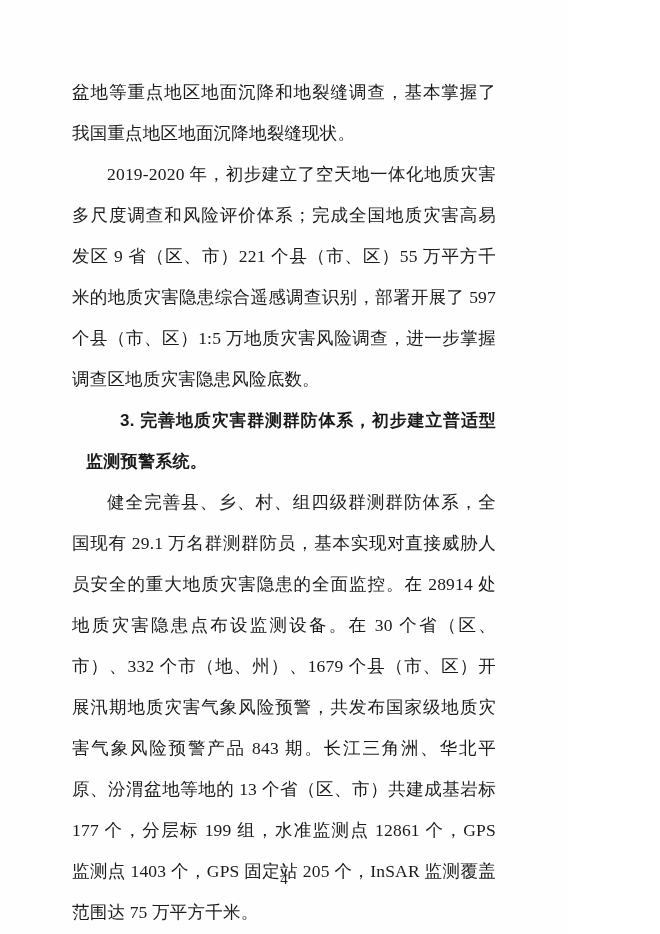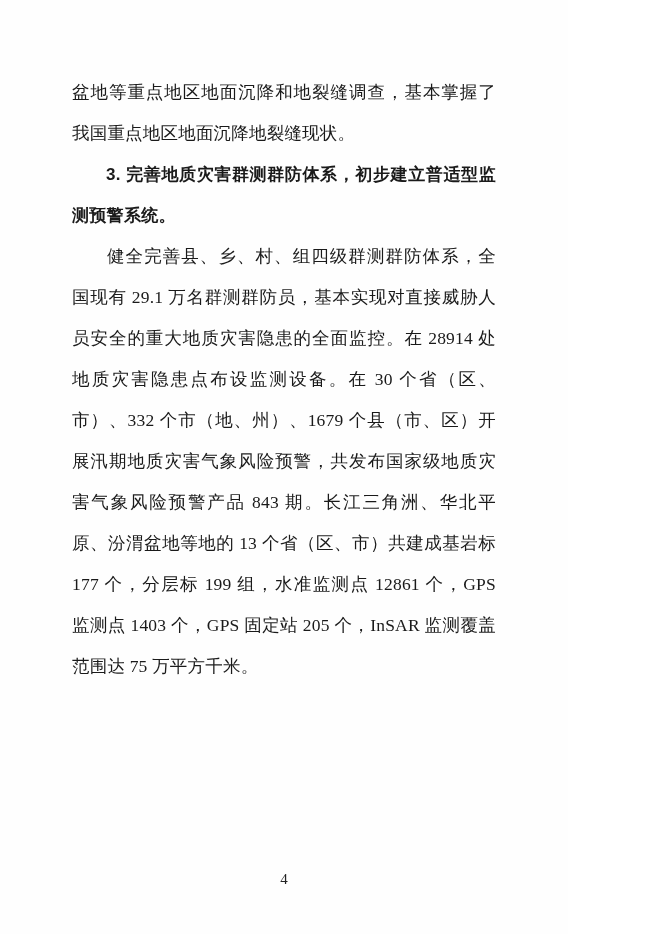--- a/index.html
+++ b/index.html
@@ -36,35 +36,37 @@
   }
   p.indent {
     text-indent: 2em;
   }
   p.heading {
     text-indent: 2em;
     font-weight: bold;
     font-family: "Liberation Sans", "DejaVu Sans", sans-serif;
     font-size: 17px;
     letter-spacing: 0.3px;
+    margin-left: 14px;
   }
   .page-number {
     position: absolute;
     left: 0;
     right: 0;
     bottom: 46px;
     text-align: center;
     font-size: 15px;
     color: #222;
     font-family: "Liberation Serif", serif;
   }
 </style>
 </head>
 <body>
 
 <div class="page">
   <div class="doc-body">
     <p class="para">盆地等重点地区地面沉降和地裂缝调查，基本掌握了我国重点地区地面沉降地裂缝现状。</p>
+    <p class="para indent">2019-2020 年，初步建立了空天地一体化地质灾害多尺度调查和风险评价体系；完成全国地质灾害高易发区 9 省（区、市）221 个县（市、区）55 万平方千米的地质灾害隐患综合遥感调查识别，部署开展了 597 个县（市、区）1:5 万地质灾害风险调查，进一步掌握调查区地质灾害隐患风险底数。</p>
     <p class="para heading">3. 完善地质灾害群测群防体系，初步建立普适型监测预警系统。</p>
     <p class="para indent">健全完善县、乡、村、组四级群测群防体系，全国现有 29.1 万名群测群防员，基本实现对直接威胁人员安全的重大地质灾害隐患的全面监控。在 28914 处地质灾害隐患点布设监测设备。在 30 个省（区、市）、332 个市（地、州）、1679 个县（市、区）开展汛期地质灾害气象风险预警，共发布国家级地质灾害气象风险预警产品 843 期。长江三角洲、华北平原、汾渭盆地等地的 13 个省（区、市）共建成基岩标 177 个，分层标 199 组，水准监测点 12861 个，GPS 监测点 1403 个，GPS 固定站 205 个，InSAR 监测覆盖范围达 75 万平方千米。</p>
   </div>
   <div class="page-number">4</div>
 </div>
 
 </body></html>

